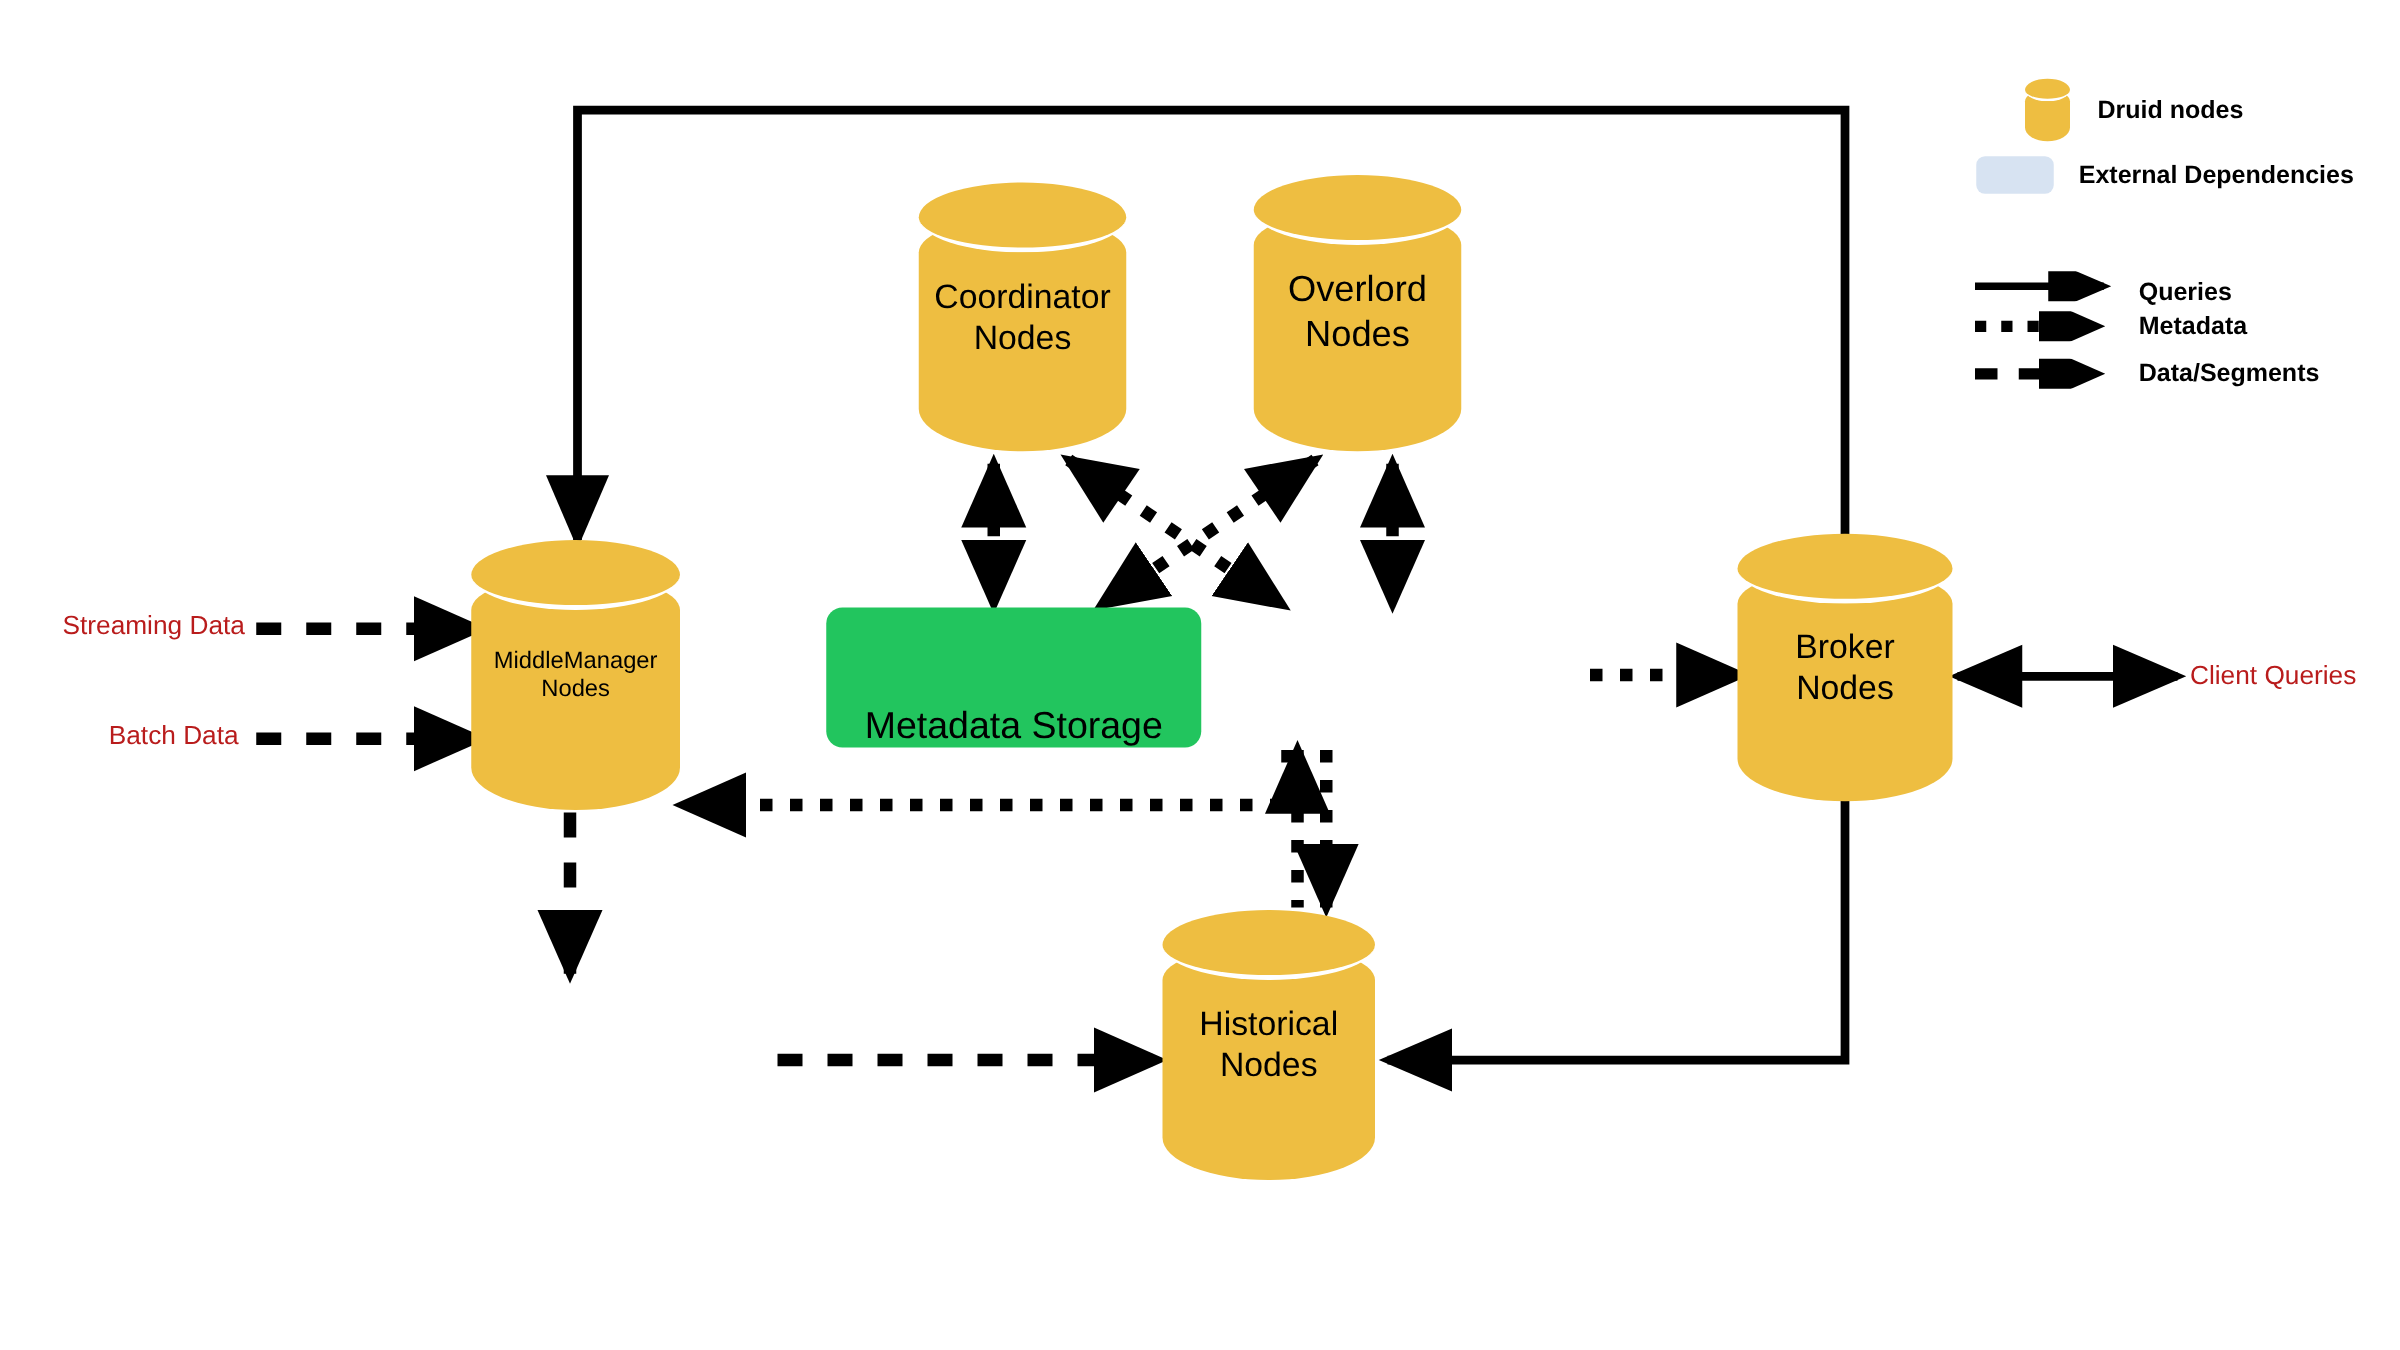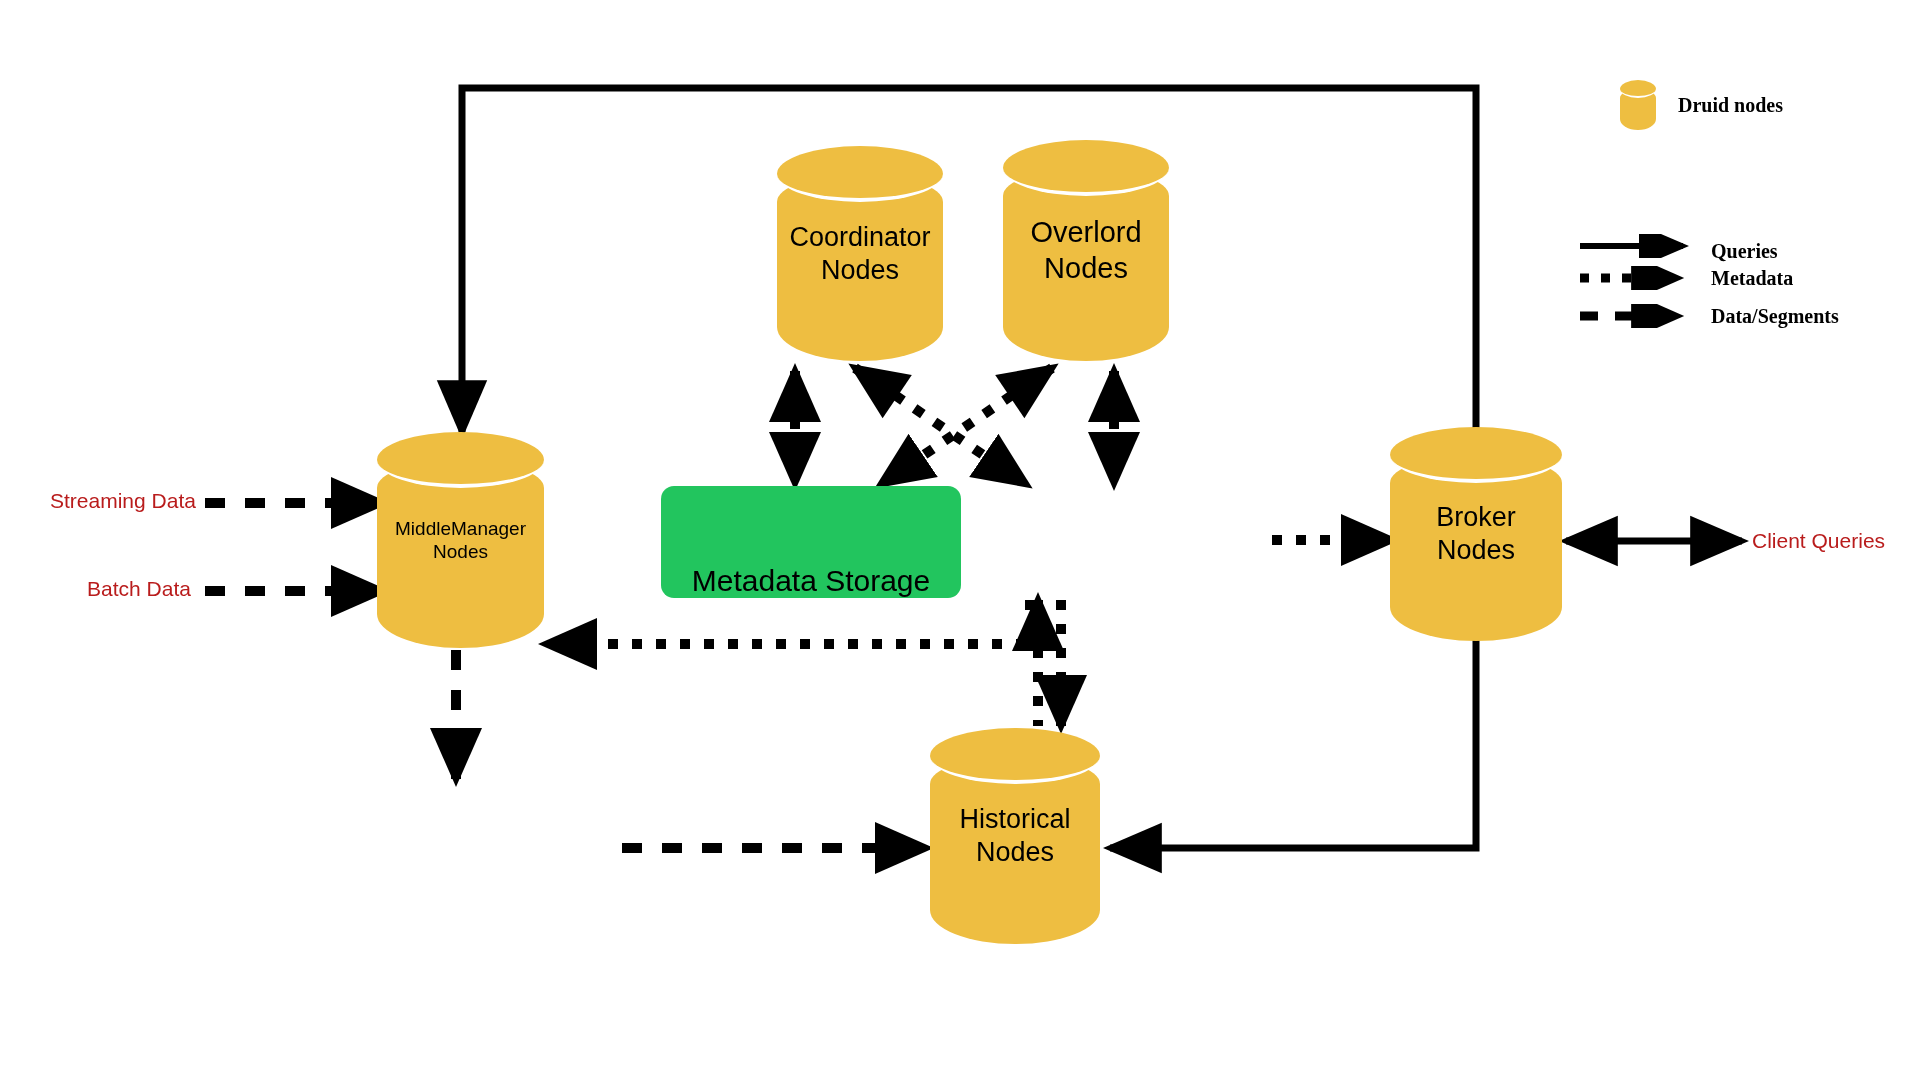--- a/index.html
+++ b/index.html
@@ -80,24 +80,23 @@
   
   .edgelabel {
     position: absolute;
     color: #b91c1c;
     white-space: nowrap;
   }
   
   #legend {
     position: absolute;
     left: 1580px;
-    top: 80px;
+    top: 63px;
     width: 330px;
     height: 230px;
-    font-family: Liberation Serif, serif;
   }
   .legend-row {
     position: absolute;
     display: flex;
     align-items: center;
   }
   .legend-swatch-cyl {
     position: relative;
     width: 36px;
     height: 50px;
@@ -210,21 +209,21 @@
 
     <g>
       <line x1="456" y1="650" x2="456" y2="779" stroke="#000000" stroke-width="10" stroke-dasharray="20 20" stroke-linecap="butt" marker-end="url(#ahd)"></line>
     </g>
 
     <g>
       <line x1="622" y1="848" x2="926" y2="848" stroke="#000000" stroke-width="10" stroke-dasharray="20 20" stroke-linecap="butt" marker-end="url(#ahd)"></line>
     </g>
   </svg>
 
-  <div class="cyl" style="left:735px; top:146px; width:166px; height:215px;margin-left:42px;">
+  <div class="cyl" style="left:735px; top:146px; width:166px; height:215px;">
     <div class="body"></div>
     <div class="top"></div>
     <div class="lbl" style="font-size:27px;">Coordinator
 Nodes</div>
   </div>
 
   <div class="cyl" style="left:1003px; top:140px; width:166px; height:221px;">
     <div class="body"></div>
     <div class="top"></div>
     <div class="lbl" style="font-size:29px;">Overlord
@@ -267,20 +266,24 @@
   <div id="legend">
 
     <div class="legend-row" style="left:40px; top:0px;">
       <div class="legend-swatch-cyl">
         <div class="body"></div>
         <div class="top"></div>
       </div>
       <span class="legend-text" style="margin-left:22px;">Druid nodes</span>
     </div>
 
+    <div class="legend-row" style="left:1px; top:62px;">
+      <div class="legend-swatch-box"></div>
+      <span class="legend-text" style="margin-left:20px;">External Dependencies</span>
+    </div>
 
     <div class="legend-row" style="left:-1px; top:148px;">
       <div class="legend-line-slot">
         <svg width="118" height="24" viewBox="0 0 118 24" xmlns="http://www.w3.org/2000/svg">
           <line x1="1" y1="12" x2="104" y2="12" stroke="#000000" stroke-width="6" marker-end="url(#ah)"></line>
         </svg>
       </div>
       <span class="legend-text" style="margin-left:14px;margin-top:12px;">Queries</span>
     </div>
 

